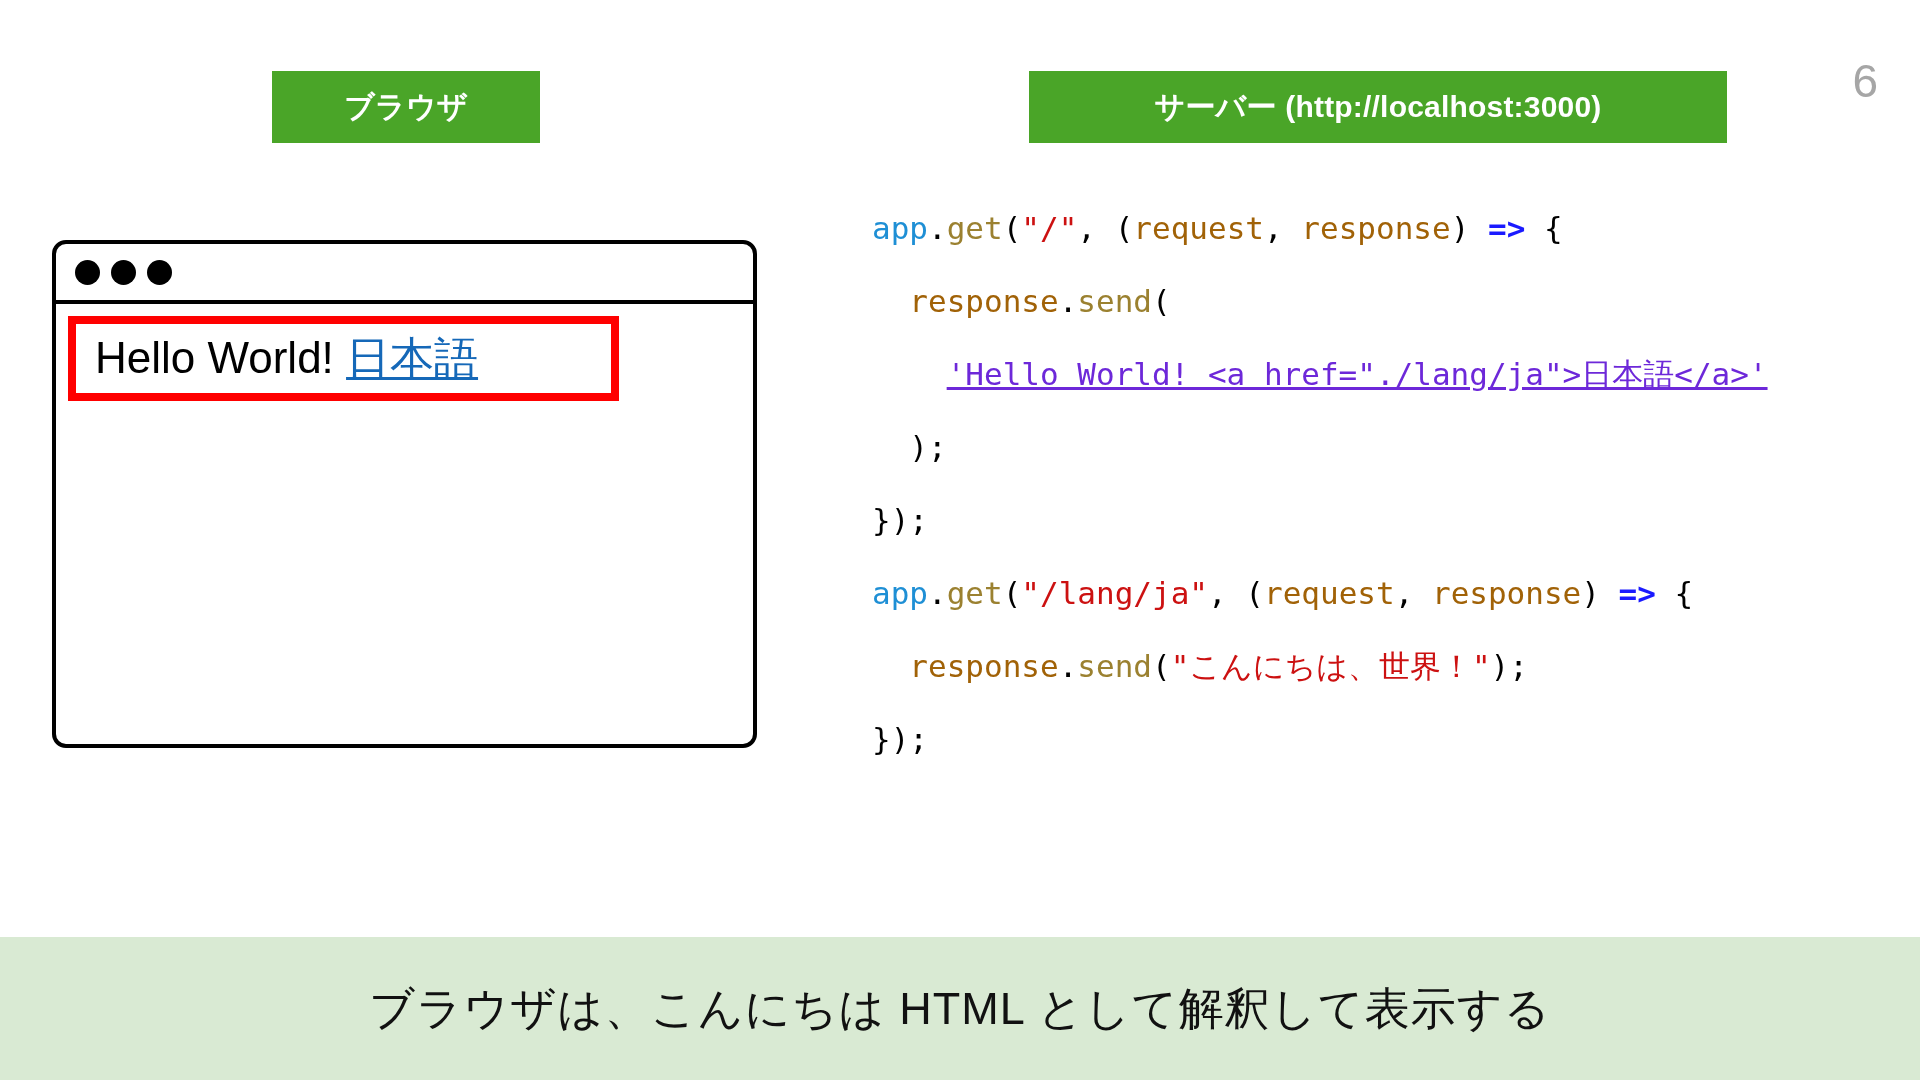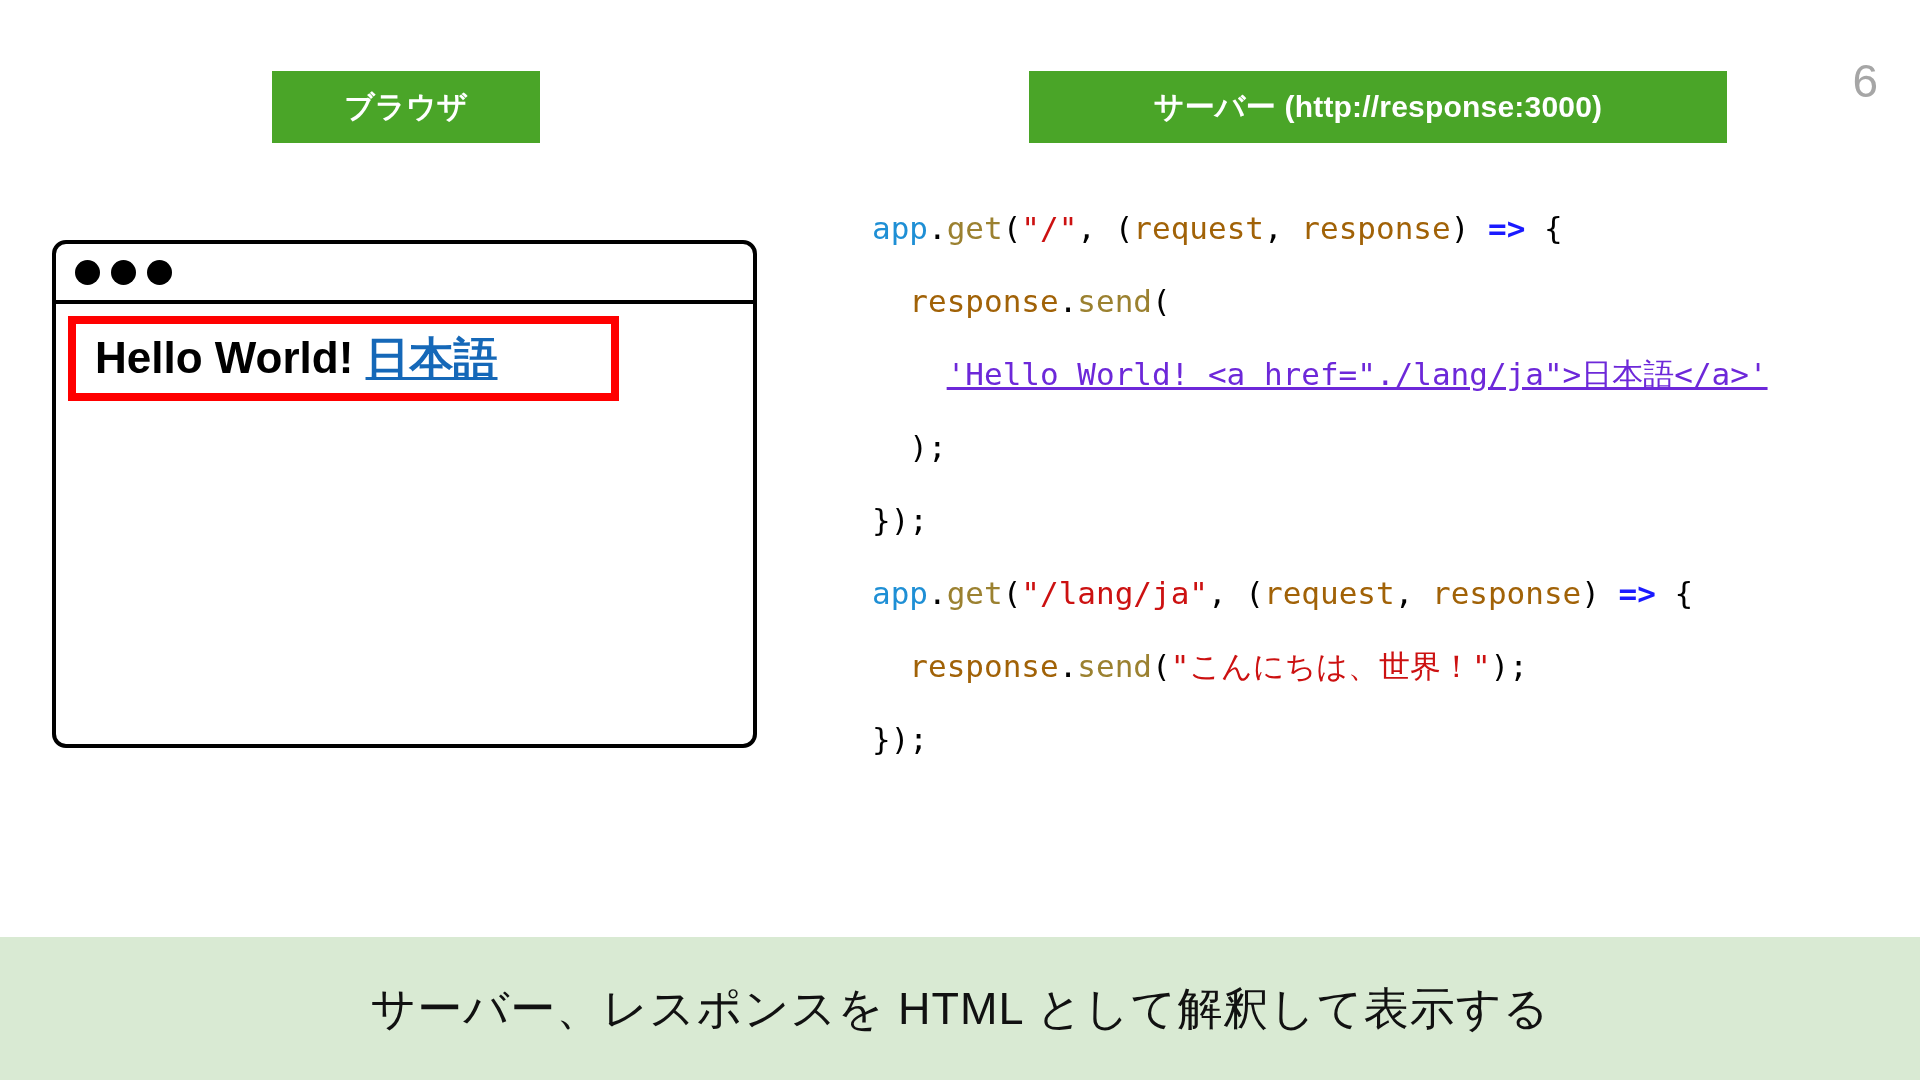--- a/index.html
+++ b/index.html
@@ -100,21 +100,20 @@
   }
   #url-text {
     font-size: 22px;
     color: #1a1a1a;
     font-family: "Liberation Sans", "DejaVu Sans", sans-serif;
   }
   #browser-viewport {
     position: relative;
     height: calc(100% - 60px);
     padding: 13px;
-    font-weight: bold;
   }
   #highlight-box {
     position: absolute;
     left: 12px;
     top: 12px;
     width: 551px;
     height: 85px;
     border: 8px solid #ff0000;
     box-sizing: border-box;
     display: flex;
@@ -176,35 +175,35 @@
 </head>
 <body>
 
 <div id="page-number">6</div>
 
 <div class="badge" id="badge-browser">
   <span>ブラウザ</span>
 </div>
 
 <div class="badge" id="badge-server">
-  <span>サーバー (http://response:3000)</span>
+  <span>サーバー (http://localhost:3000)</span>
 </div>
 
 <div id="browser-window">
   <div id="browser-chrome">
     <div id="window-dots">
       <span class="dot"></span>
       <span class="dot"></span>
       <span class="dot"></span>
     </div>
   </div>
   <div id="browser-viewport">
     <div id="highlight-box">
       <div id="page-text"><span>Hello World! </span><a id="page-link" href="#">日本語</a></div>
     </div>
   </div>
 </div>
 
 <div id="code-block"><div class="code-line"><span></span><span class="tok-obj">app</span><span class="tok-plain">.</span><span class="tok-fn">get</span><span class="tok-plain">(</span><span class="tok-str">"/"</span><span class="tok-plain">, (</span><span class="tok-param">request</span><span class="tok-plain">, </span><span class="tok-param">response</span><span class="tok-plain">) </span><span class="tok-arrow">=&gt;</span><span class="tok-plain"> {</span></div><div class="code-line"><span>  </span><span class="tok-param">response</span><span class="tok-plain">.</span><span class="tok-fn">send</span><span class="tok-plain">(</span></div><div class="code-line"><span>    </span><span class="tok-strlong">'Hello World! &lt;a href="./lang/ja"&gt;日本語&lt;/a&gt;'</span></div><div class="code-line"><span>  </span><span class="tok-plain">);</span></div><div class="code-line"><span></span><span class="tok-plain">});</span></div><div class="code-line"><span></span><span class="tok-obj">app</span><span class="tok-plain">.</span><span class="tok-fn">get</span><span class="tok-plain">(</span><span class="tok-str">"/lang/ja"</span><span class="tok-plain">, (</span><span class="tok-param">request</span><span class="tok-plain">, </span><span class="tok-param">response</span><span class="tok-plain">) </span><span class="tok-arrow">=&gt;</span><span class="tok-plain"> {</span></div><div class="code-line"><span>  </span><span class="tok-param">response</span><span class="tok-plain">.</span><span class="tok-fn">send</span><span class="tok-plain">(</span><span class="tok-str">"こんにちは、世界！"</span><span class="tok-plain">);</span></div><div class="code-line"><span></span><span class="tok-plain">});</span></div></div>
 
 <div id="caption-band">
-  <div id="caption-text">サーバー、レスポンスを HTML として解釈して表示する</div>
+  <div id="caption-text">ブラウザは、こんにちは HTML として解釈して表示する</div>
 </div>
 
 </body></html>

